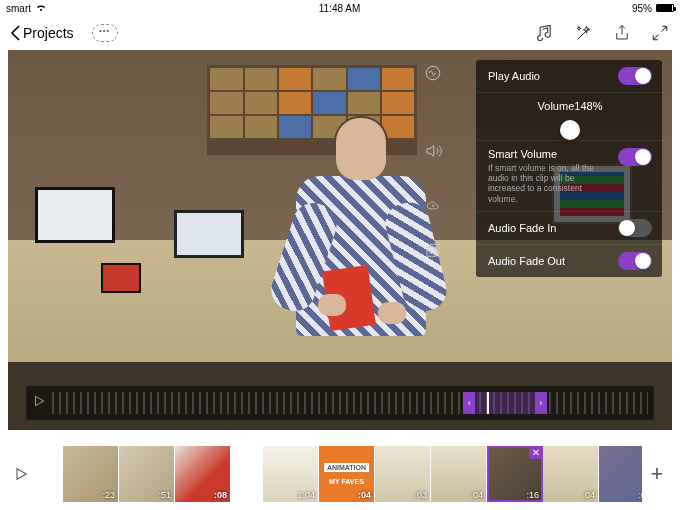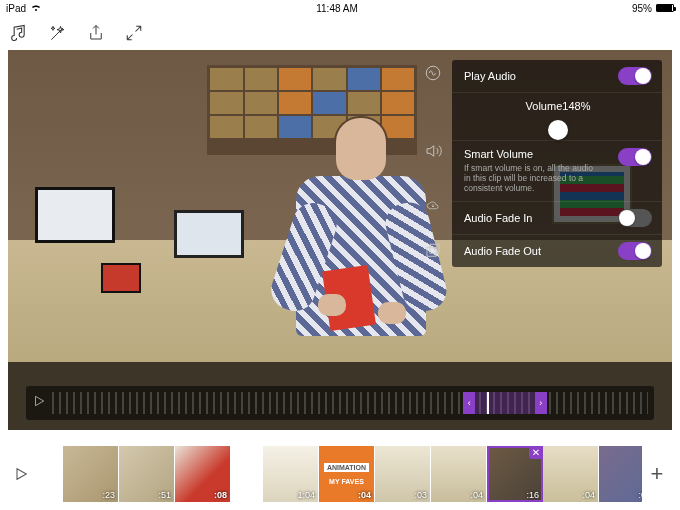--- a/index.html
+++ b/index.html
@@ -41,21 +41,21 @@
 .person .head { position:absolute; left:62px; top:0; width:50px; height:62px; background:#d9b79a; border-radius:24px 24px 20px 20px; }
 .person .hair { position:absolute; left:60px; top:-2px; width:54px; height:30px; background:#5a4230; border-radius:26px 26px 4px 4px; }
 .person .torso { position:absolute; left:22px; top:58px; width:130px; height:160px; background:repeating-linear-gradient(45deg,#5c6996 0 6px,#e6e7ee 6px 12px); border-radius:24px 24px 6px 6px; }
 .person .arm-l { position:absolute; left:8px; top:84px; width:44px; height:110px; background:repeating-linear-gradient(45deg,#5c6996 0 6px,#e6e7ee 6px 12px); border-radius:20px; transform:rotate(18deg); }
 .person .arm-r { position:absolute; right:6px; top:84px; width:44px; height:110px; background:repeating-linear-gradient(45deg,#5c6996 0 6px,#e6e7ee 6px 12px); border-radius:20px; transform:rotate(-14deg); }
 .person .hand-l { position:absolute; left:44px; top:176px; width:28px; height:22px; background:#d9b79a; border-radius:10px; }
 .person .hand-r { position:absolute; right:38px; top:184px; width:28px; height:22px; background:#d9b79a; border-radius:10px; }
 .person .notebook { position:absolute; left:52px; top:150px; width:46px; height:60px; background:#d9392b; border-radius:2px; transform:rotate(-8deg); }
 
 
-.audio-panel { position:absolute; right:10px; top:10px; width:210px; color:#fff; font-size:11px; }
+.audio-panel { position:absolute; right:10px; top:10px; width:186px; color:#fff; font-size:11px; }
 .audio-panel .row { background: rgba(0,0,0,0.62); padding: 7px 10px 7px 12px; display:flex; align-items:center; justify-content:space-between; gap:8px; border-top:1px solid rgba(255,255,255,0.08);}
 .audio-panel .row:first-child { border-top:none; border-radius:3px 3px 0 0;}
 .audio-panel .row:last-child { border-radius:0 0 3px 3px; }
 .audio-panel .row .label { flex:1; }
 .audio-panel .desc { font-size:8.5px; color:#aaa; line-height:1.2; margin-top:3px; max-width:130px;}
 .toggle { width:34px; height:18px; border-radius:10px; position:relative; cursor:pointer; flex-shrink:0;}
 .toggle .knob { position:absolute; width:16px; height:16px; background:#fff; border-radius:50%; top:1px; box-shadow:0 1px 2px rgba(0,0,0,0.4);}
 .toggle.on { background:#8a3fc7; }
 .toggle.on .knob { right:1px; }
 .toggle.off { background:#555; }
@@ -99,37 +99,48 @@
 .thumb.t8{background:linear-gradient(#e8e0ca,#c8bd9c);}
 .thumb.t9{background:linear-gradient(135deg,#6e5a44,#4a4238);}
 .thumb.t10{background:linear-gradient(#e6ddc5,#cabf9a);}
 .thumb.t11{background:linear-gradient(135deg,#7a6c8e,#5c6996);}
 </style>
 </head>
 <body>
 
 <div class="statusbar">
   <div class="left">
-    <span>iPad</span>
+    <span>smart</span>
     <svg class="wifi" viewBox="0 0 24 16">
         <path d="M12 14a2 2 0 100-4 2 2 0 000 4zM4 6c4-4 12-4 16 0l-2 2c-3-3-9-3-12 0z" fill="#000"></path>
       </svg>
   </div>
   <div>11:48 AM</div>
   <div class="right">
     <span>95%</span>
     <div class="battery">
         <div class="body">
           <div class="fill"></div>
         </div>
       </div>
   </div>
 </div>
 
 <div class="navbar">
+  <div class="left">
+    <div class="back">
+      <svg width="11" height="16" viewBox="0 0 11 16">
+          <path d="M9 1L2 8l7 7" stroke="#000" stroke-width="1.6" fill="none"></path>
+        </svg>
+      <span>Projects</span>
+    </div>
+    <div class="cloud">
+        <span>•••</span>
+      </div>
+  </div>
   <div class="right">
     <div class="nav-icon">
       <svg viewBox="0 0 24 24" width="20" height="20">
           <path d="M8 18a3 3 0 11-3-3V5l12-2v11a3 3 0 11-3-3V6L8 7.5" stroke="#333" stroke-width="1.3" fill="none"></path>
         </svg>
     </div>
     <div class="nav-icon">
       <svg viewBox="0 0 24 24" width="20" height="20">
           <path d="M4 20L18 6m-3-2l1 3 3 1-3 1-1 3-1-3-3-1 3-1zM6 4l.6 1.8L8.4 6.4 6.6 7 6 8.8 5.4 7 3.6 6.4 5.4 5.8z" stroke="#333" stroke-width="1.2" fill="none"></path>
         </svg>

